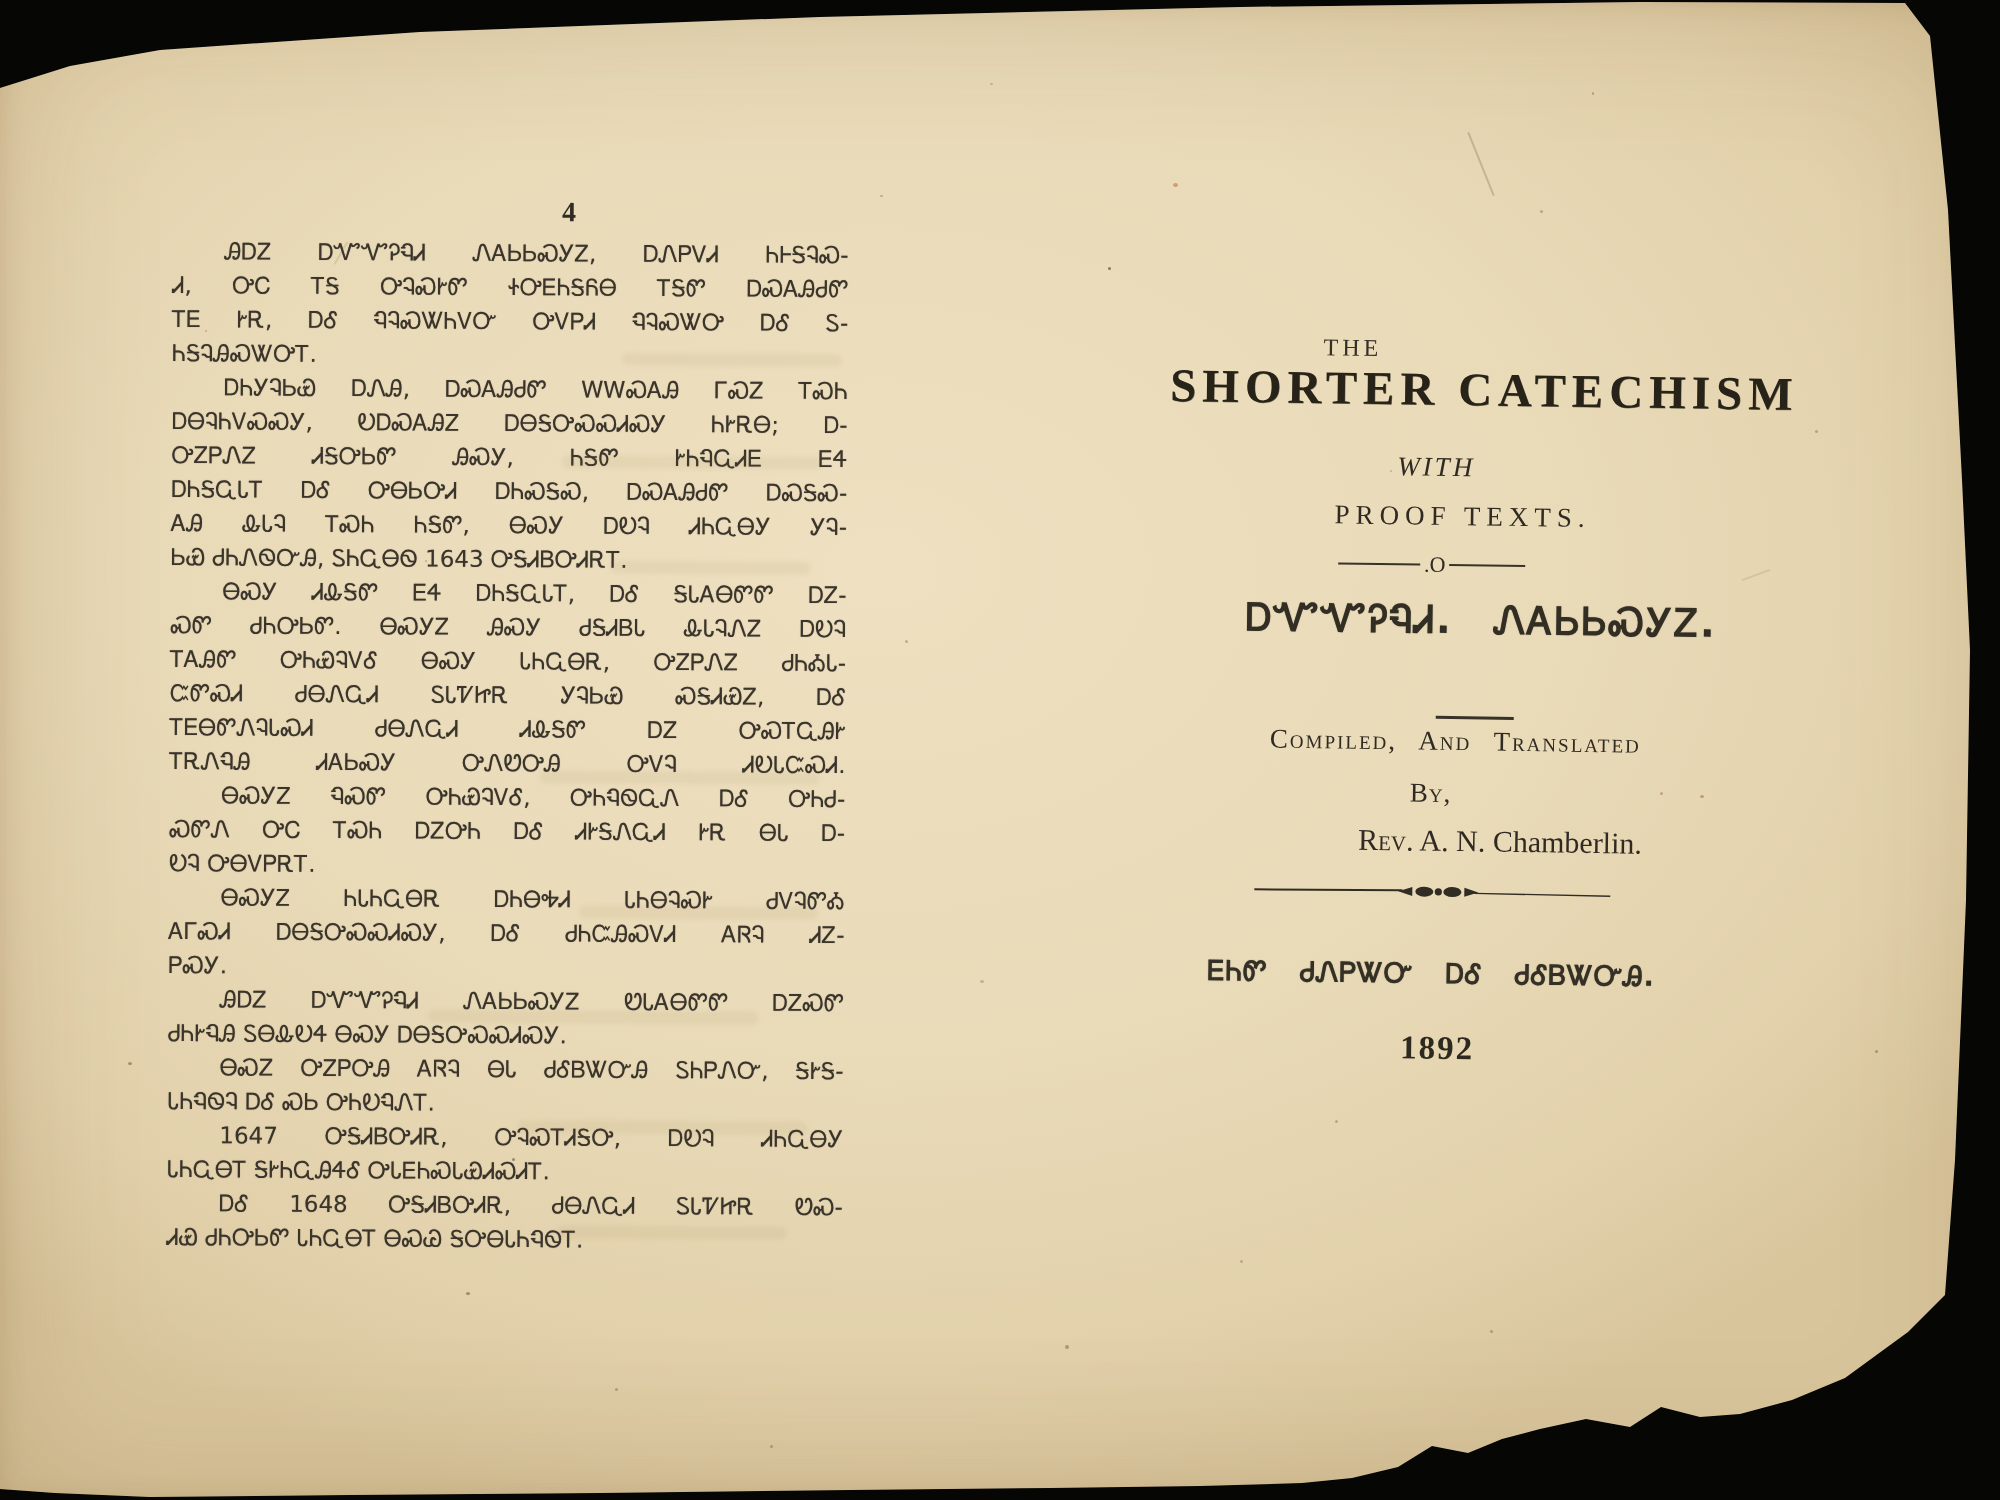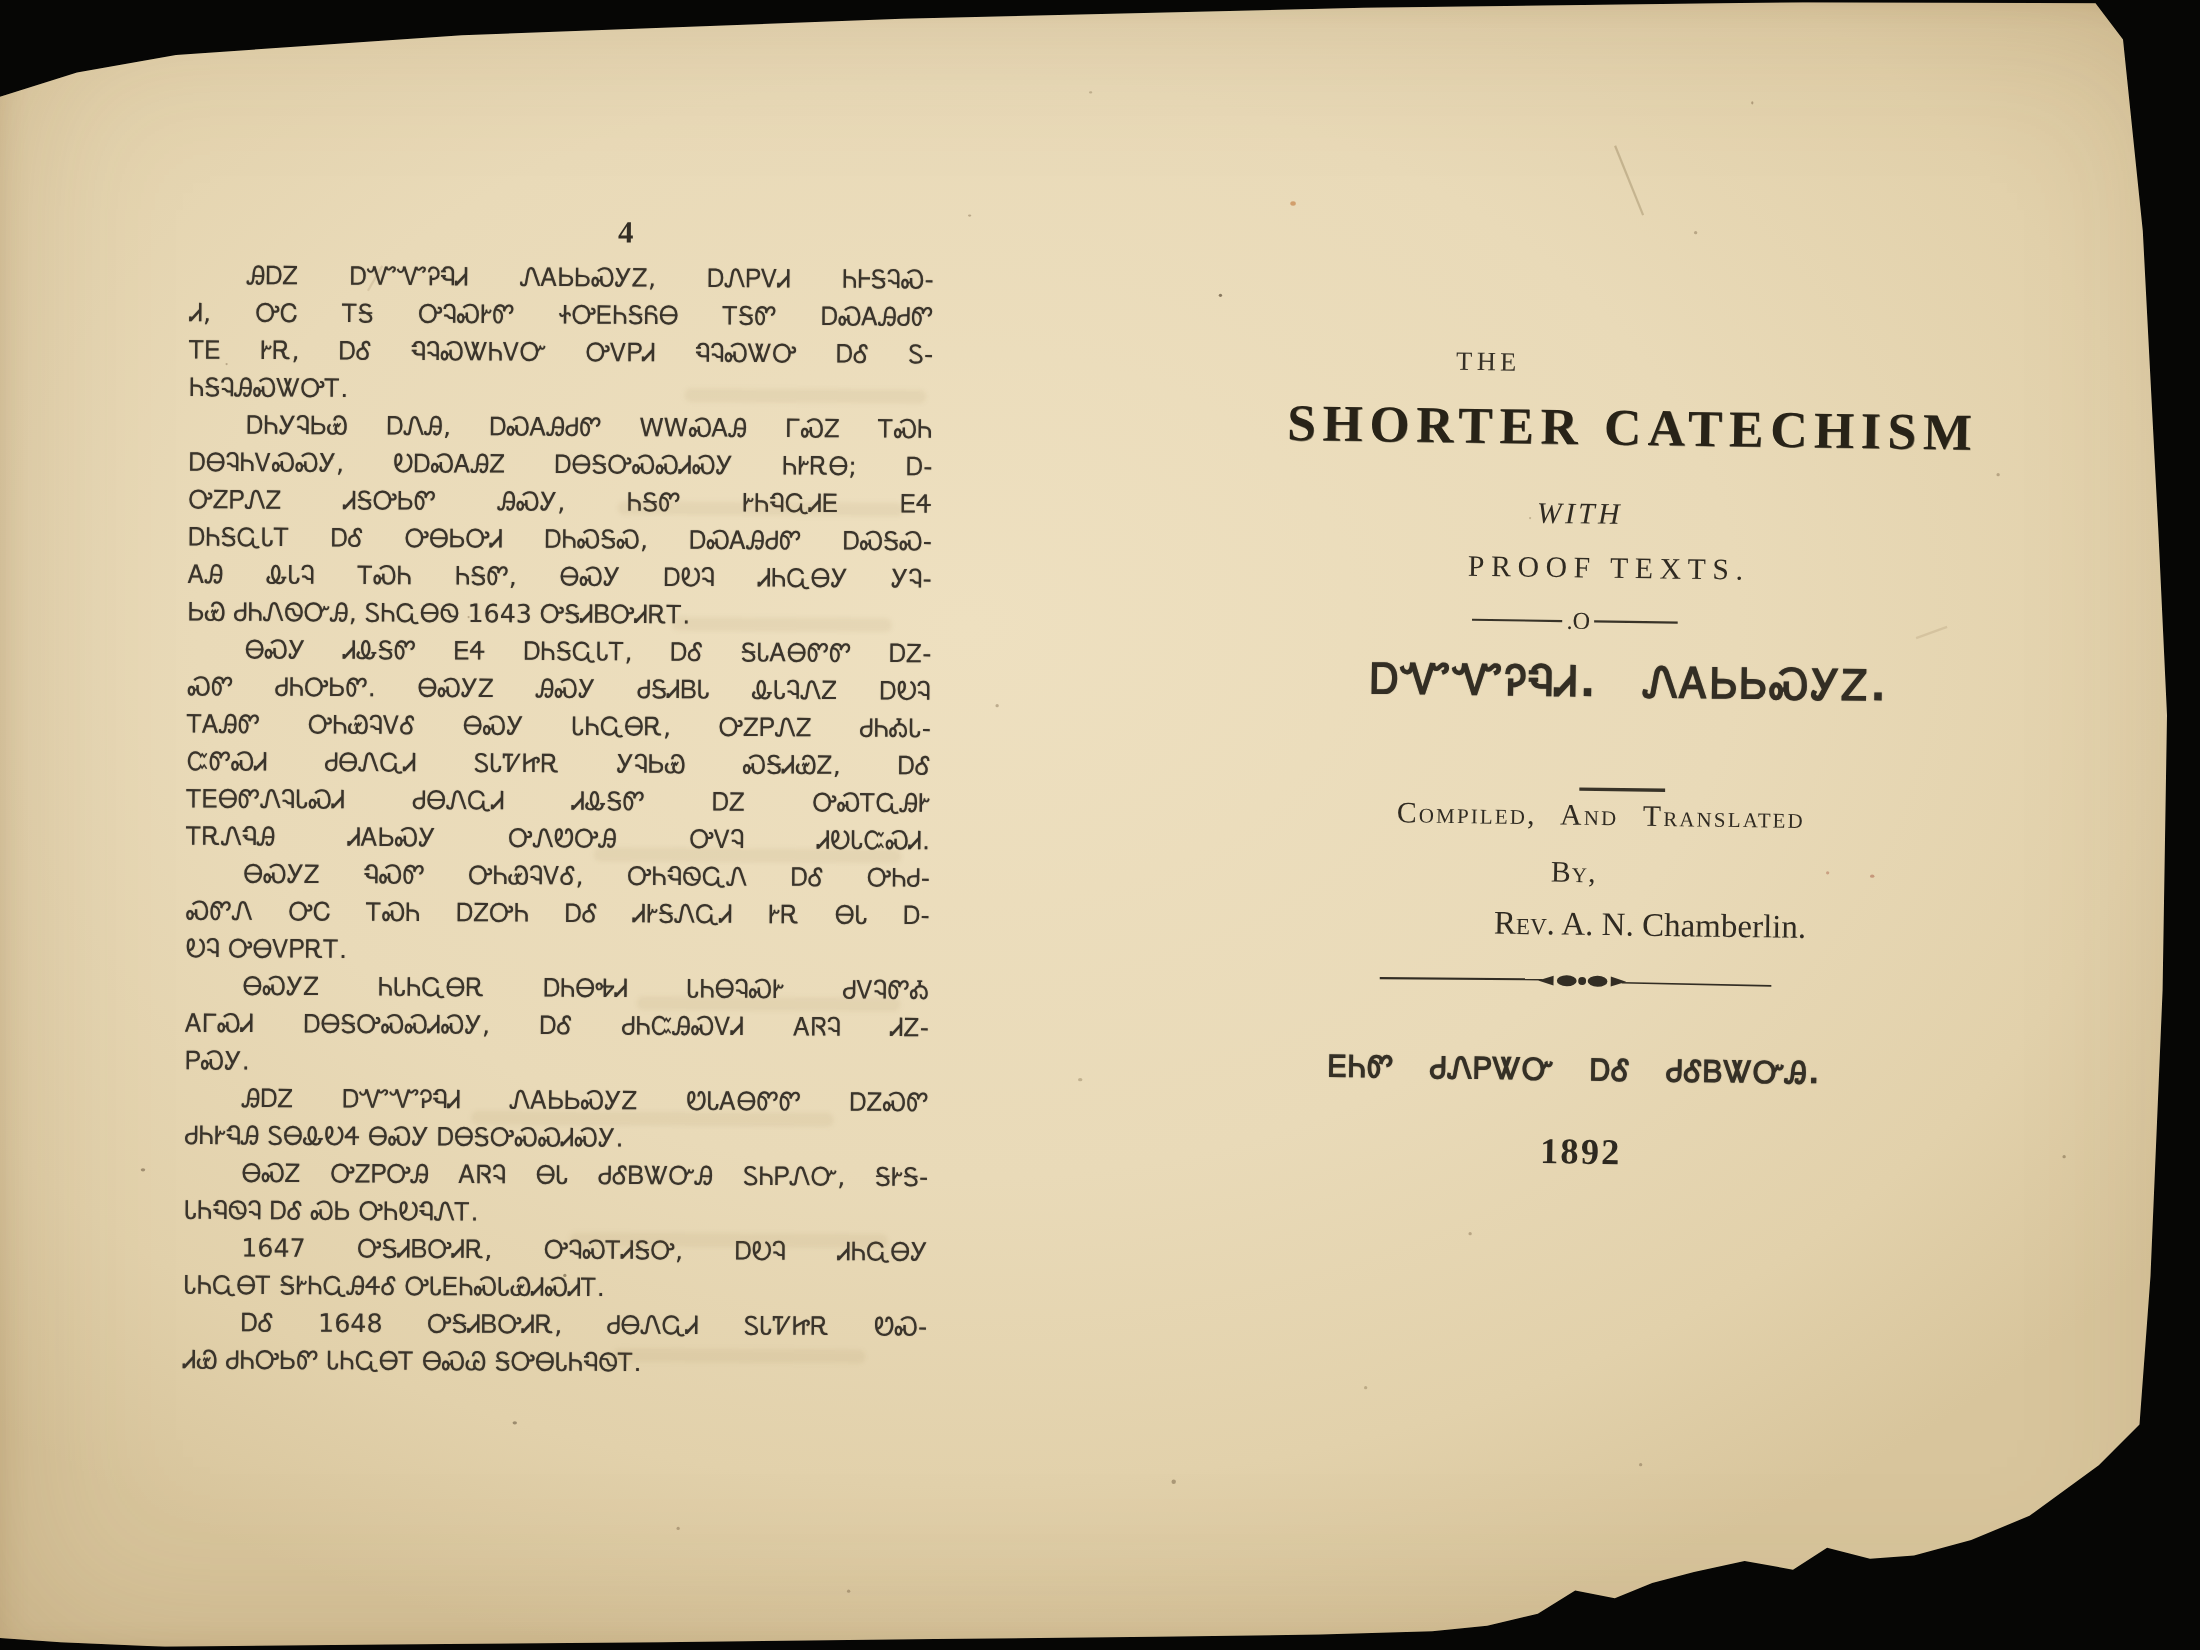--- a/index.html
+++ b/index.html
@@ -257,21 +257,21 @@
       <div class="ghost" style="left:560px;top:455px;width:260px;height:13px;"></div>
       <div class="ghost" style="left:610px;top:560px;width:200px;height:13px;"></div>
       <div class="ghost" style="left:540px;top:770px;width:280px;height:13px;"></div>
       <div class="ghost" style="left:580px;top:905px;width:240px;height:13px;"></div>
       <div class="ghost" style="left:430px;top:1010px;width:330px;height:13px;"></div>
       <div class="ghost" style="left:520px;top:1120px;width:290px;height:13px;"></div>
       <div class="ghost" style="left:560px;top:1225px;width:230px;height:13px;"></div>
     </div>
 
     <div class="page-right">
-      <div class="rp rp-the" style="left:1348px;top:318px;font-family:Liberation Serif, serif;">THE</div>
+      <div class="rp rp-the" style="left:1348px;top:336px;font-family:Liberation Serif, serif;">THE</div>
       <div class="rp rp-title" style="left:1480px;top:362px;">SHORTER CATECHISM</div>
       <div class="rp rp-with" style="left:1433px;top:452px;">WITH</div>
       <div class="rp rp-proof" style="left:1460px;top:501px;">PROOF  TEXTS.</div>
       <div class="rp rp-odiv" style="left:1430px;top:552px;">
         <span class="hline" style="width:82px;"></span>
           <span>.O</span>
           <span class="hline" style="width:76px;"></span>
       </div>
       <div class="rp rp-chtitle" style="left:1480px;top:598px;">ᎠᏉᏉᎮᏄᏗ.  ᏁᎪᏏᏏᏍᎩᏃ.</div>
       <div class="rp rp-shortrule" style="left:1475px;top:716px;"></div>

